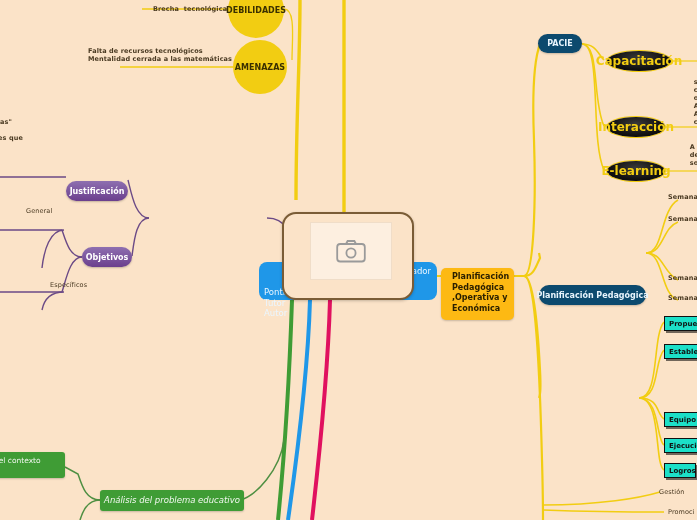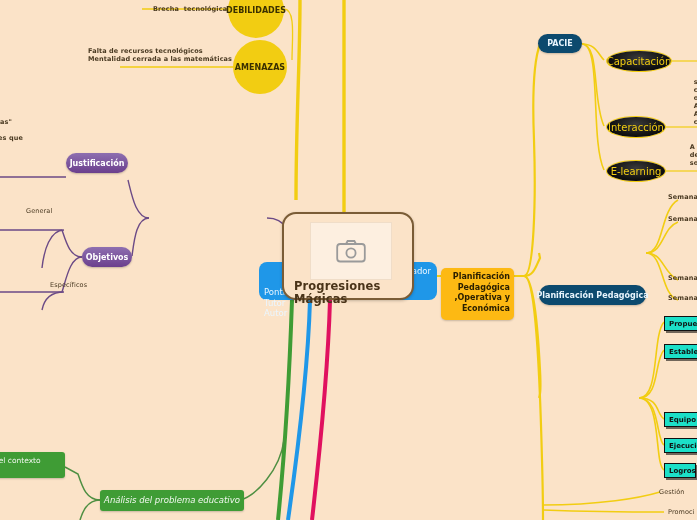--- a/index.html
+++ b/index.html
@@ -41,21 +41,21 @@
     border-radius:14px;color:#fff;font-weight:bold;font-size:9.5px;
     display:flex;align-items:center;justify-content:center;
     box-shadow:0 1px 2px rgba(0,0,0,.25);z-index:22;
   }
   .purple-sub{
     background:linear-gradient(#8e6fb0,#6b3f8d);
     border-radius:11px;color:#fff;font-weight:bold;font-size:8px;
     display:flex;align-items:center;justify-content:center;
     box-shadow:0 1px 2px rgba(0,0,0,.22);z-index:21;
   }
-  .n-justificacion{left:66px;top:153px;width:62px;height:20px;}
+  .n-justificacion{left:66px;top:181px;width:62px;height:20px;}
   .n-objetivos{left:82px;top:247px;width:50px;height:20px;}
 
   
   .leaf-text{
     font-size:6.5px;line-height:8px;color:#4a3a22;font-weight:bold;
     letter-spacing:.1px;z-index:12;
   }
   .leaf-text.thin{font-weight:normal;}
 
   
@@ -74,41 +74,40 @@
     background:#1f97e8;border-radius:8px;
     color:#eaf6ff;font-size:8.5px;line-height:10.5px;
     padding:4px 5px;z-index:25;
   }
 
   
   .orange-box{
     left:441px;top:268px;width:73px;height:52px;
     background:#fdb913;border-radius:5px;
     color:#2b2000;font-weight:bold;font-size:8px;line-height:10.5px;
-    padding:4px 4px 4px 5px;z-index:26;
+    padding:4px 4px 4px 11px;z-index:26;
     box-shadow:0 1px 2px rgba(0,0,0,.2);
-    text-align:right;
   }
 
   
   .blue-pill{
     background:#0c4a6e;border-radius:13px;
     color:#e8f4fc;font-weight:bold;font-size:8px;
     display:flex;align-items:center;justify-content:center;
     box-shadow:0 1px 2px rgba(0,0,0,.2);z-index:20;
   }
   .n-pacie{left:538px;top:34px;width:44px;height:19px;}
   .n-plan-ped{left:539px;top:243px;width:107px;height:20px;margin-top:42px;}
   .n-plan-ope{left:539px;top:388px;width:100px;height:20px;}
 
   
   .black-ellipse{
     background:radial-gradient(ellipse at 50% 35%, #3a3a3a 0%, #111 60%, #000 100%);
     border-radius:50%/50%;
-    color:#f2cd12;font-weight:normal;font-size:10px;
+    color:#f2cd12;font-weight:bold;font-size:12px;
     display:flex;align-items:center;justify-content:center;
     box-shadow:0 0 0 1px #f2cd12;z-index:20;
   }
   .n-capacitacion{left:607px;top:51px;width:64px;height:20px;}
   .n-interaccion{left:607px;top:117px;width:58px;height:20px;}
   .n-elearning{left:607px;top:161px;width:58px;height:20px;}
 
   
   .cyan-box{
     background:#1ce0c8;border:1.5px solid #111;
@@ -243,22 +242,20 @@
   </div>
 
   <div class="center-node node">
     <div class="center-img">
       <svg width="30" height="24" viewBox="0 0 30 24">
         <rect x="1.2" y="5" width="27.6" height="17.5" rx="3" ry="3" fill="none" stroke="#9a9a9a" stroke-width="1.8"></rect>
         <path d="M10,5 L11.6,2 L18.4,2 L20,5" fill="none" stroke="#9a9a9a" stroke-width="1.8"></path>
         <circle cx="15" cy="14" r="4.6" fill="none" stroke="#9a9a9a" stroke-width="1.8"></circle>
       </svg>
     </div>
-    <div class="center-label">Progresiones
-Mágicas</div>
   </div>
 
   <div class="node orange-box">Planificación
 Pedagógica
 ,Operativa y
 Económica</div>
 
   <div class="node blue-pill n-pacie">PACIE</div>
 
   <div class="node black-ellipse n-capacitacion">Capacitación</div>

